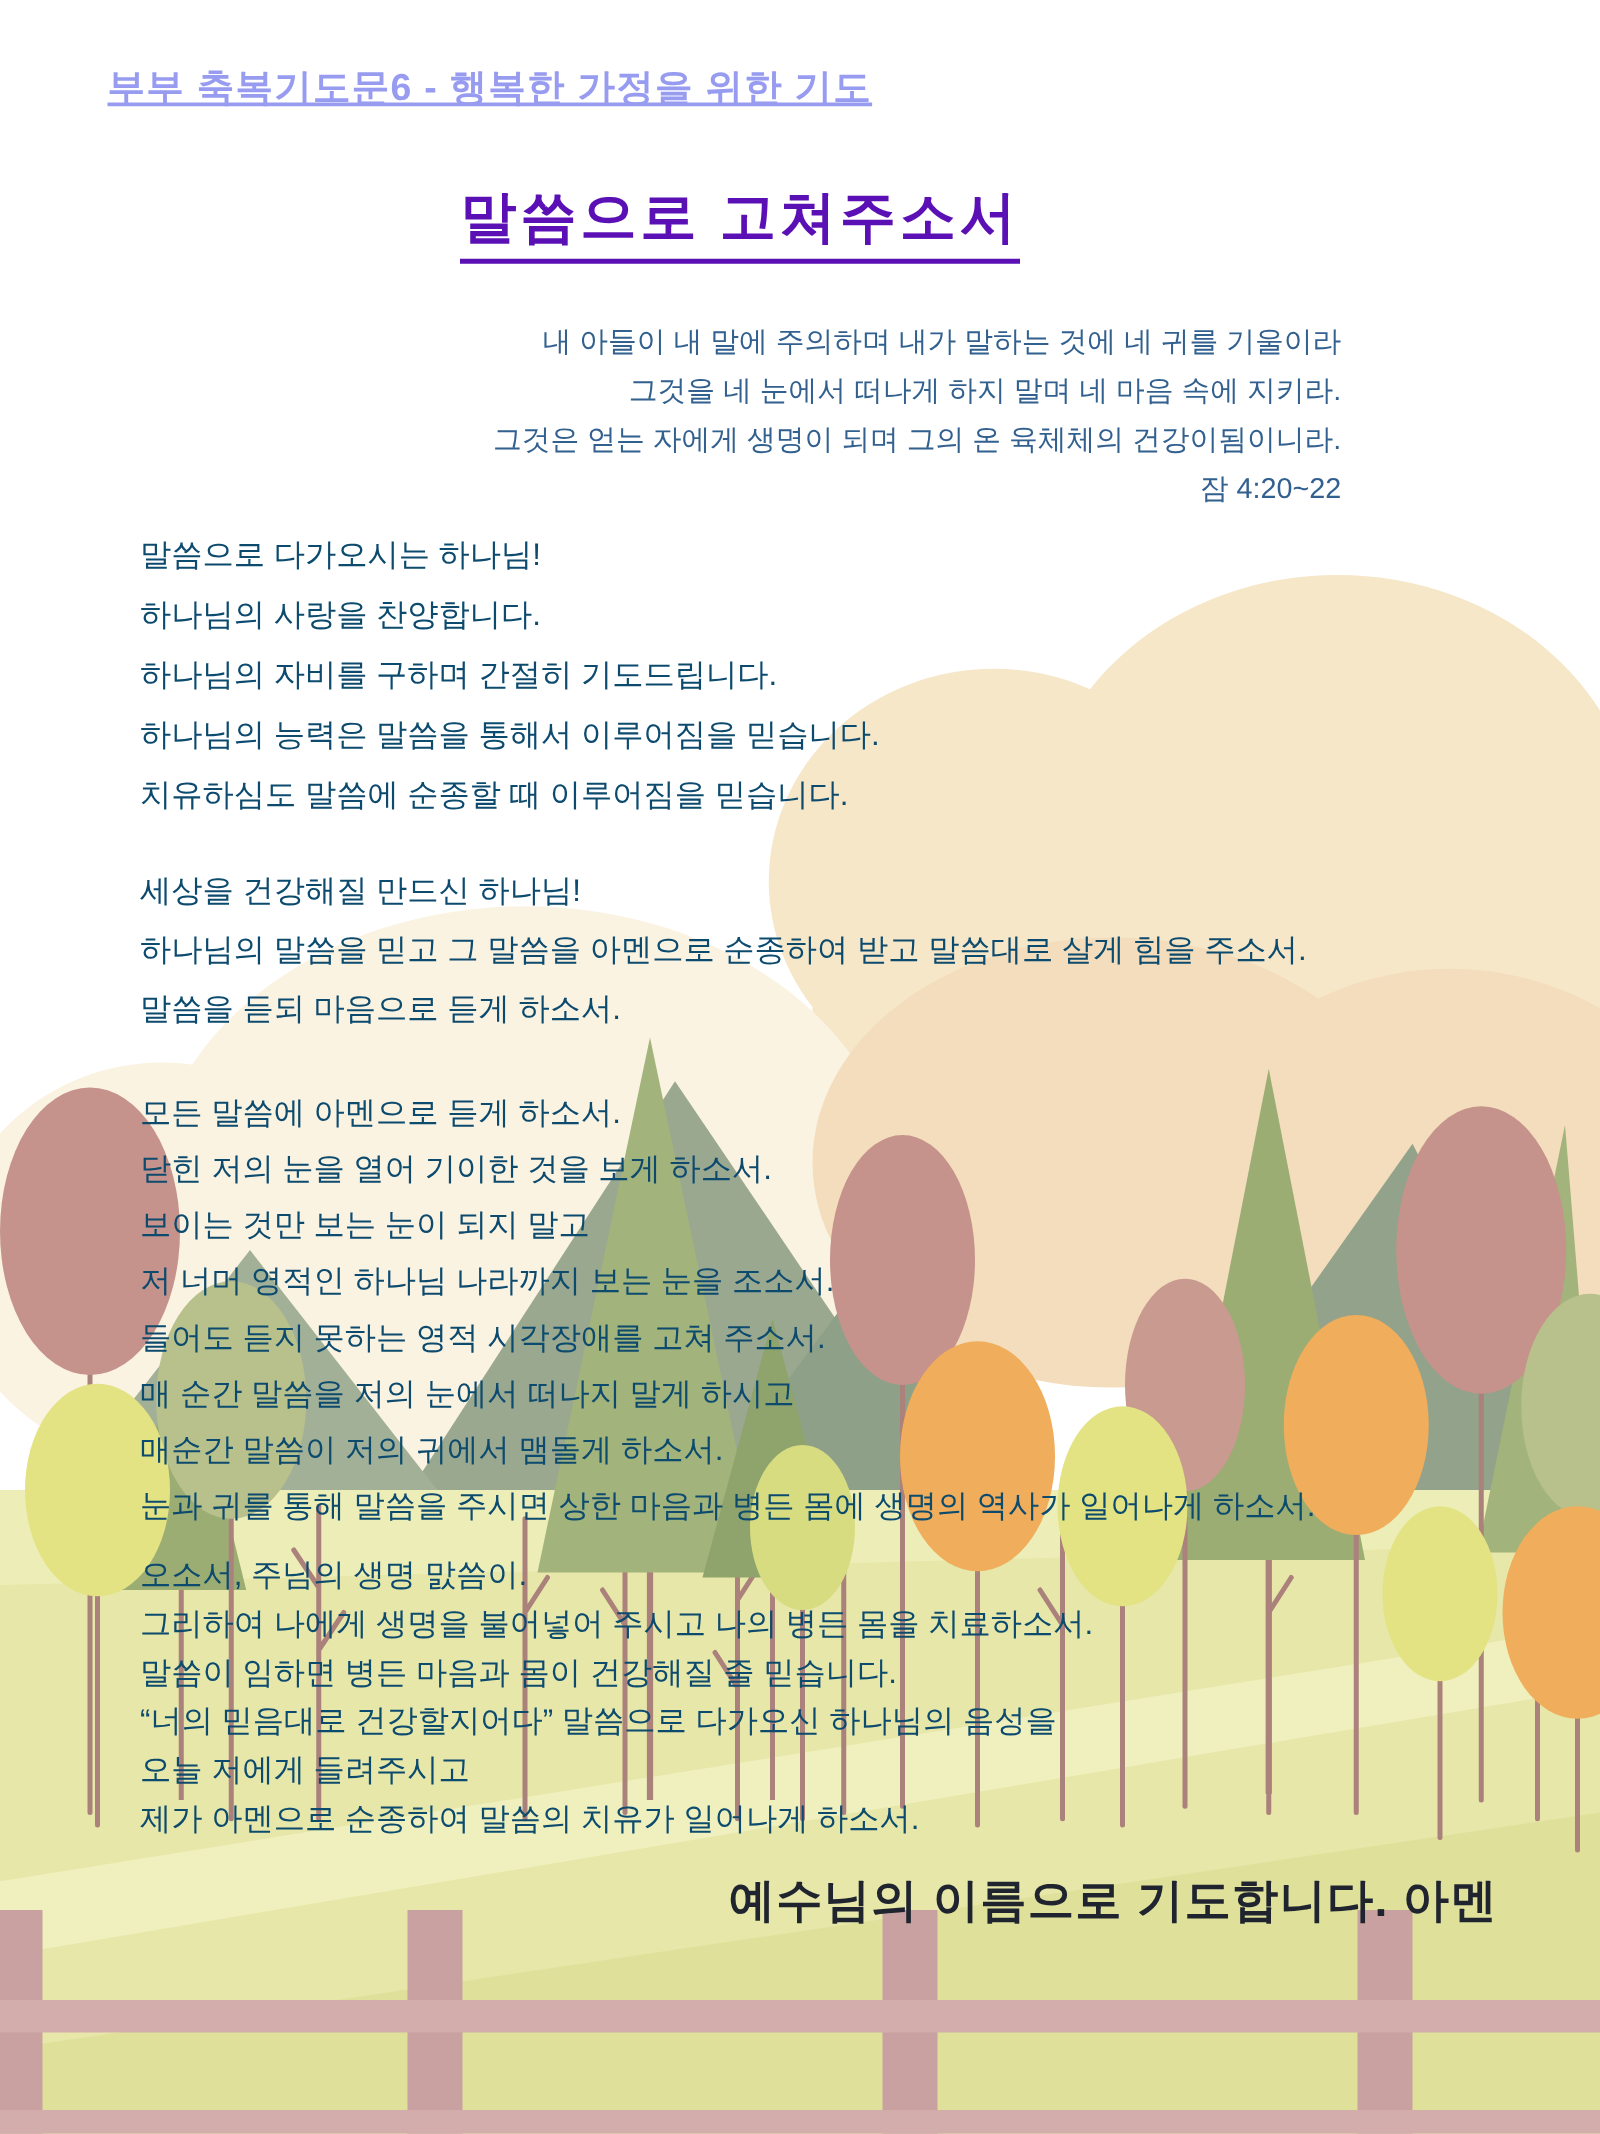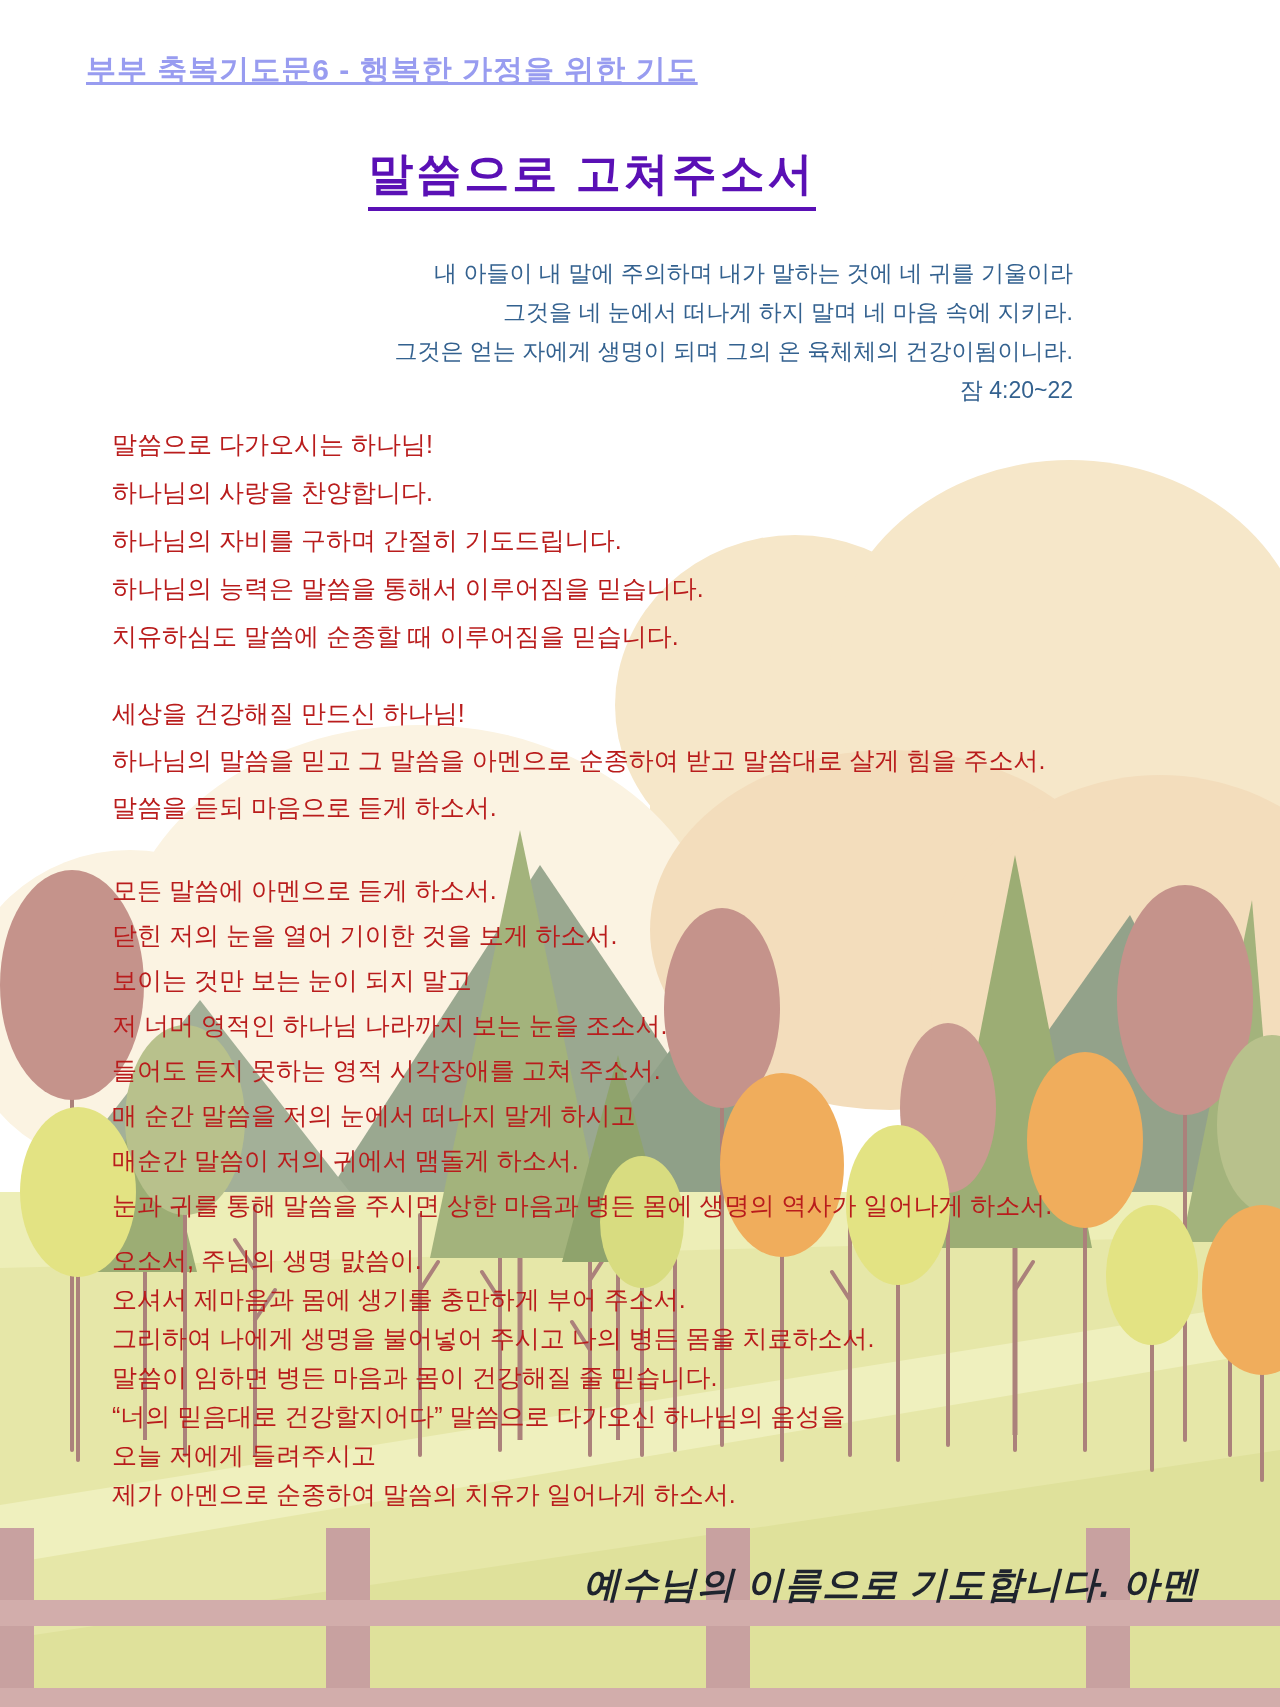--- a/index.html
+++ b/index.html
@@ -4,26 +4,26 @@
 <title>Document</title>
 <style>
   html,body{margin:0;padding:0;}
   body{background:#ffffff;font-family:"Liberation Sans","DejaVu Sans",sans-serif;}
   .page{position:relative;width:1280px;height:1707px;background:#ffffff;overflow:hidden;}
   .bg{position:absolute;left:0;top:0;width:1280px;height:1707px;}
   .header{position:absolute;left:86px;top:50px;font-size:30px;font-weight:bold;color:#989cf0;letter-spacing:1px;text-decoration:underline;}
   .title-wrap{position:absolute;left:0;right:96px;top:144px;text-align:center;}
   .title{display:inline-block;font-size:45px;font-weight:bold;color:#5a10b5;border-bottom:4px solid #5a10b5;padding-bottom:3px;letter-spacing:3px;}
   .scripture{position:absolute;right:207px;top:254px;text-align:right;font-size:23px;line-height:39px;color:#33618f;}
-  .para{position:absolute;left:112px;font-size:25px;color:#b91c1c;}
+  .para{position:absolute;left:112px;font-size:25px;color:#0c4a6e;}
   .p1{top:420px;line-height:48px;}
   .p2{top:690px;line-height:47px;}
   .p3{top:868px;line-height:45px;}
   .p4{top:1241px;line-height:39px;}
-  .closing{position:absolute;left:583px;top:1560px;font-size:37px;font-weight:bold;color:#1f242e;letter-spacing:1px;font-style:italic;}
+  .closing{position:absolute;left:583px;top:1496px;font-size:37px;font-weight:bold;color:#1f242e;letter-spacing:1px;}
 </style>
 </head>
 <body>
 
 <div class="page">
 
   <svg class="bg" viewBox="0 0 1280 1707" width="1280" height="1707" preserveAspectRatio="none" aria-hidden="true">
 
     <g>
       <ellipse cx="795" cy="705" rx="180" ry="170" fill="#f6e7c9"></ellipse>
@@ -145,21 +145,20 @@
     <div>보이는 것만 보는 눈이 되지 말고</div>
     <div>저 너머 영적인 하나님 나라까지 보는 눈을 조소서.</div>
     <div>들어도 듣지 못하는 영적 시각장애를 고쳐 주소서.</div>
     <div>매 순간 말씀을 저의 눈에서 떠나지 말게 하시고</div>
     <div>매순간 말씀이 저의 귀에서 맴돌게 하소서.</div>
     <div>눈과 귀를 통해 말씀을 주시면 상한 마음과 병든 몸에 생명의 역사가 일어나게 하소서.</div>
   </div>
 
   <div class="para p4">
     <div>오소서, 주님의 생명 맔씀이.</div>
-    <div>오셔서 제마음과 몸에 생기를 충만하게 부어 주소서.</div>
     <div>그리하여 나에게 생명을 불어넣어 주시고 나의 병든 몸을 치료하소서.</div>
     <div>말씀이 임하면 병든 마음과 몸이 건강해질 줄 믿습니다.</div>
     <div>“너의 믿음대로 건강할지어다” 말씀으로 다가오신 하나님의 음성을</div>
     <div>오늘 저에게 들려주시고</div>
     <div>제가 아멘으로 순종하여 말씀의 치유가 일어나게 하소서.</div>
   </div>
 
   <div class="closing">예수님의 이름으로 기도합니다. 아멘</div>
 
 </div>

